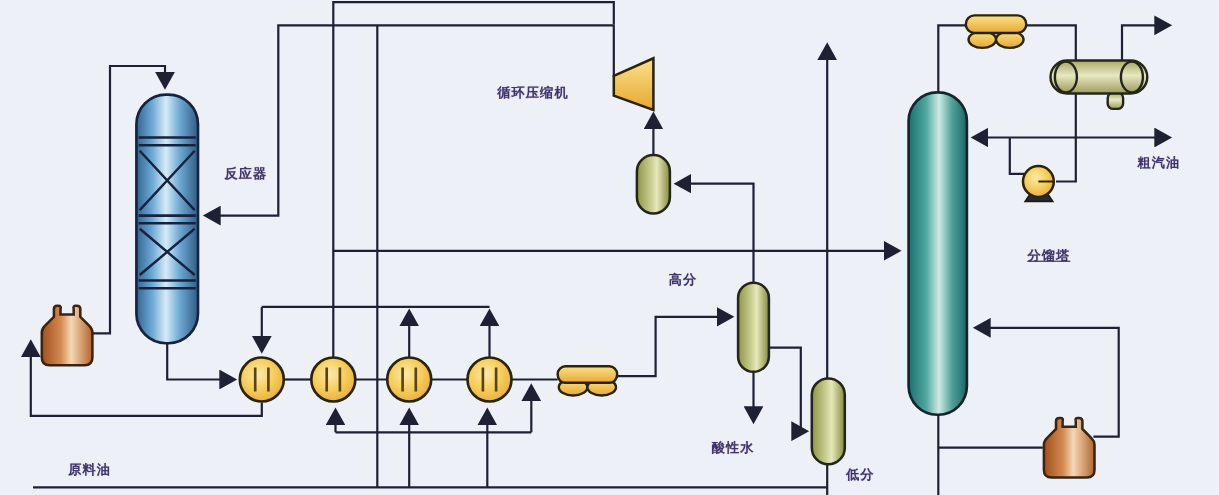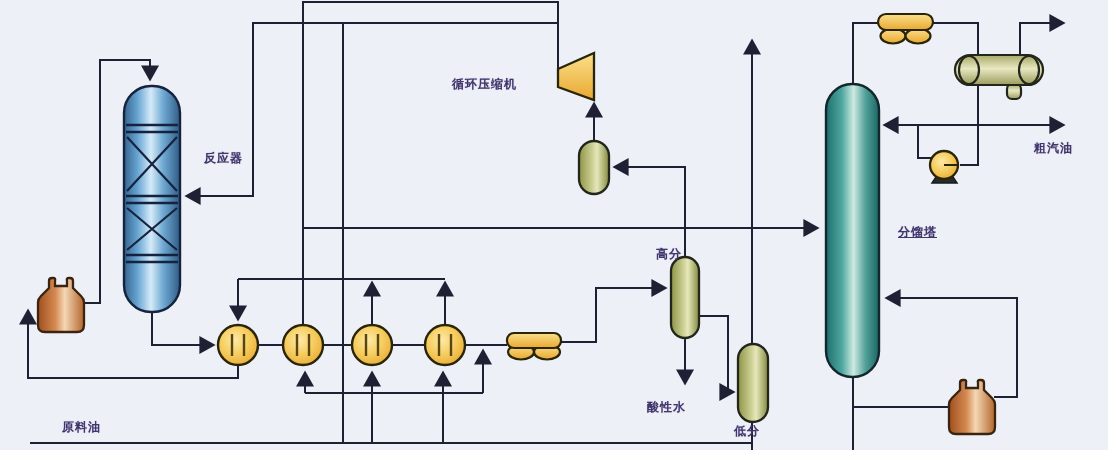--- a/index.html
+++ b/index.html
@@ -185,20 +185,20 @@
 
   <g>
     <path d="M932,183 L957,183 L953,177 L936,177 Z" fill="#2b2b2b" stroke="#1a1a1a" stroke-width="1.5"></path>
     <circle cx="944" cy="165" r="14" fill="url(#gGold)" stroke="#2a2408" stroke-width="2.3"></circle>
     <path d="M944,165 L958,165" stroke="#2a2408" stroke-width="2" fill="none"></path>
   </g>
 </svg>
 
 <div class="lbl" style="left:204px;top:150px;">反应器</div>
 <div class="lbl" style="left:452px;top:76px;">循环压缩机</div>
-<div class="lbl" style="left:656px;top:246px;">高分</div>
+<div class="lbl" style="left:608px;top:246px;">高分</div>
 <div class="lbl" style="left:647px;top:399px;">酸性水</div>
-<div class="lbl" style="left:734px;top:423px;text-align:center;">低分</div>
-<div class="lbl" style="left:898px;top:224px;text-decoration:underline;">分馏塔</div>
+<div class="lbl" style="left:769px;top:423px;text-align:center;">低分</div>
+<div class="lbl" style="left:934px;top:224px;text-decoration:underline;">分馏塔</div>
 <div class="lbl" style="left:1018px;top:140px;padding-left:16px;">粗汽油</div>
 <div class="lbl" style="left:62px;top:419px;">原料油</div>
 
 </div>
 
 </body></html>

